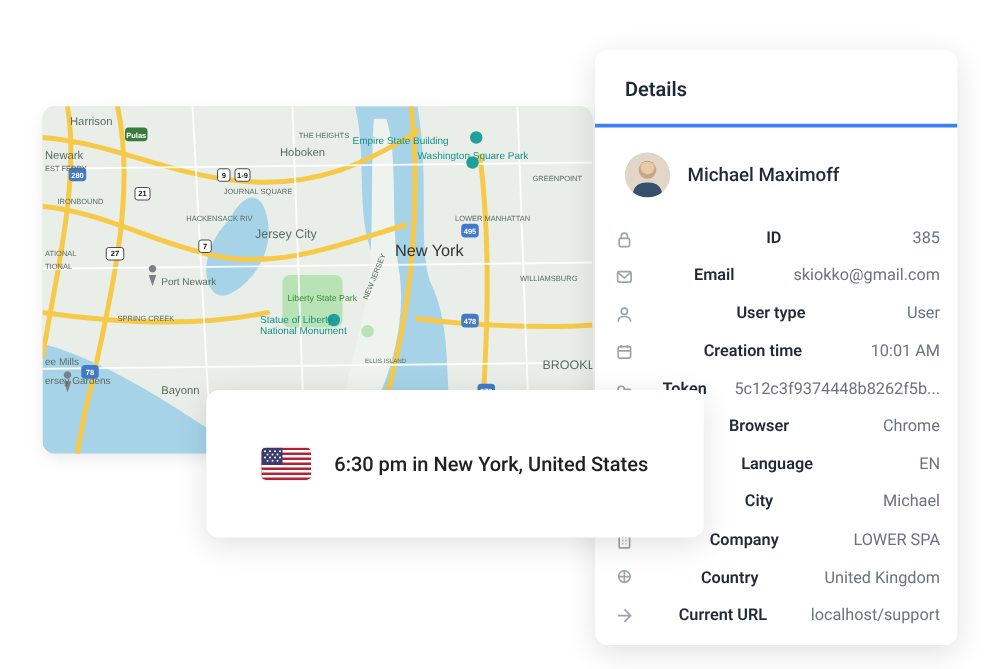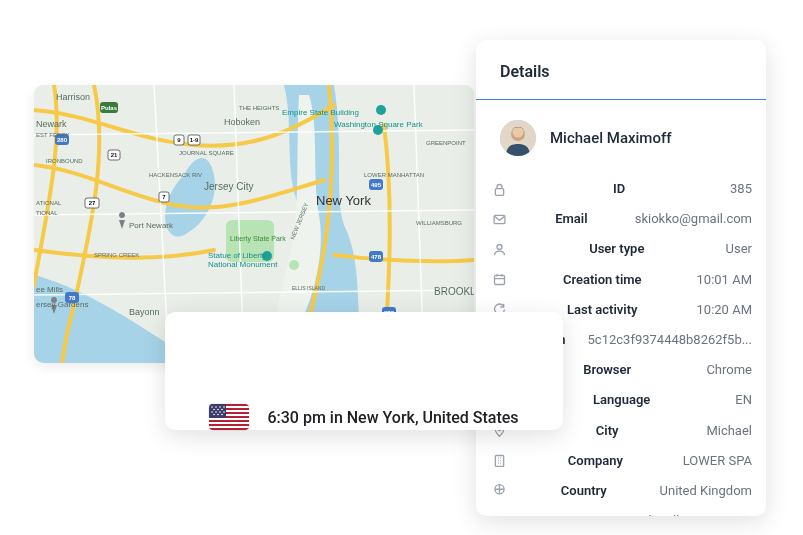--- a/index.html
+++ b/index.html
@@ -32,21 +32,21 @@
     left: 165px;
     top: 312px;
     width: 398px;
     height: 118px;
     background: #fff;
     border-radius: 10px;
     box-shadow: 0 6px 24px rgba(0,0,0,0.12);
     display: flex;
     flex-direction: column;
     align-items: center;
-    justify-content: flex-end;
+    justify-content: center;
     gap: 14px;
     z-index: 3;
   }
   .tooltip-row {
     display: flex;
     align-items: center;
     gap: 18px;
   }
   .flag {
     width: 40px;
@@ -80,21 +80,21 @@
     width: 290px;
     height: 476px;
     background: #fff;
     border-radius: 10px;
     box-shadow: 0 6px 24px rgba(0,0,0,0.12);
     z-index: 2;
     overflow: hidden;
   }
   .details-header {
     padding: 22px 24px 18px;
-    border-bottom: 1px solid #3b82f6;
+    border-bottom: 3px solid #3b82f6;
   }
   .details-title {
     font-size: 16px;
     font-weight: 600;
     color: #1f2937;
   }
   .profile-row {
     display: flex;
     align-items: center;
     gap: 14px;
@@ -355,29 +355,20 @@
           <svg viewBox="0 0 18 18">
             <use href="#i-calendar"></use>
           </svg>
         </span>
         <span class="detail-label">Creation time</span>
         <span class="detail-value">10:01 AM</span>
       </div>
       <div class="detail-item">
         <span class="detail-icon">
           <svg viewBox="0 0 18 18">
-            <use href="#i-refresh"></use>
-          </svg>
-        </span>
-        <span class="detail-label">Last activity</span>
-        <span class="detail-value">10:20 AM</span>
-      </div>
-      <div class="detail-item">
-        <span class="detail-icon">
-          <svg viewBox="0 0 18 18">
             <use href="#i-key"></use>
           </svg>
         </span>
         <span class="detail-label">Token</span>
         <span class="detail-value">5c12c3f9374448b8262f5b...</span>
       </div>
       <div class="detail-item">
         <span class="detail-icon">
           <svg viewBox="0 0 18 18">
             <use href="#i-globe"></use>

